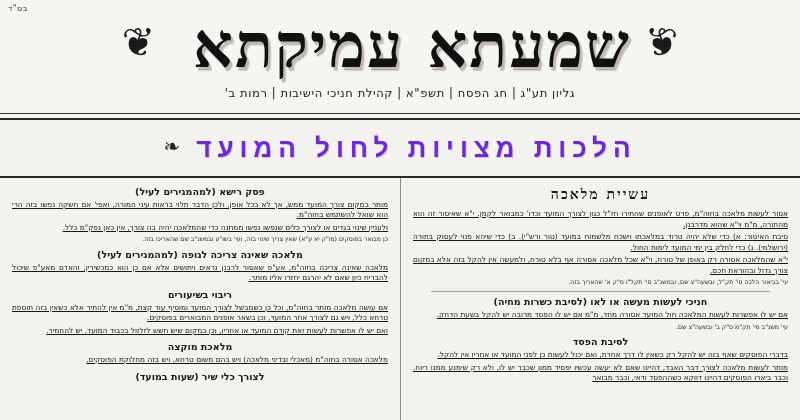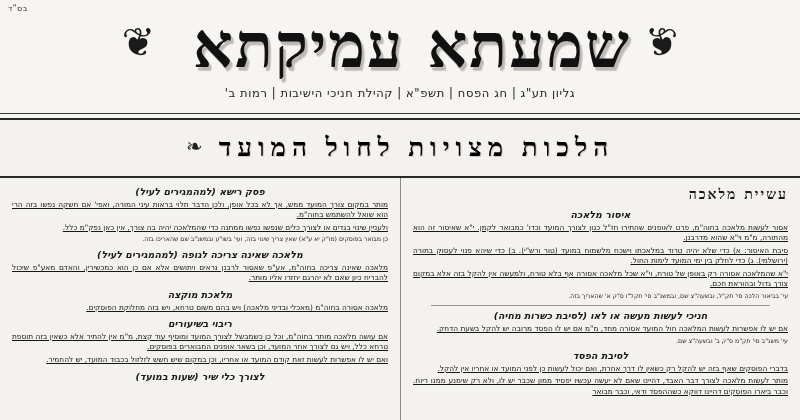--- a/index.html
+++ b/index.html
@@ -88,25 +88,25 @@
     position: relative;
     height: 56px;
     border-bottom: 2px solid #2a2a2a;
     background: #f4f2ee;
     display: flex;
     align-items: center;
     justify-content: center;
     gap: 16px;
   }
   .section-title {
-    font-family: Liberation Serif, serif;
+    font-family: Liberation Sans, sans-serif;
     font-size: 26px;
     font-weight: bold;
     letter-spacing: 6px;
-    color: #000000;
+    color: #6d28d9;
     direction: rtl;
     text-shadow: 1px 1px 0 #cecac3;
   }
   .section-flourish {
     font-size: 20px;
     color: #222;
     transform: translateY(-2px);
   }
 
   
@@ -118,38 +118,37 @@
   }
   .col {
     width: 50%;
     box-sizing: border-box;
     padding: 6px 12px 0 12px;
     overflow: hidden;
   }
   .col.right { border-left: 1px solid #8d8a84; }
 
   .col-title {
-    text-align: right;
+    text-align: center;
     font-family: "DejaVu Serif", "Liberation Serif", serif;
     font-size: 14px;
     font-weight: bold;
     letter-spacing: 2px;
     margin: 2px 0 6px 0;
     direction: rtl;
   }
 
   .blk { margin-bottom: 5px; }
   .hd {
     font-size: 9.5px;
     font-weight: bold;
     text-align: center;
     direction: rtl;
     margin: 2px 0 2px 0;
     line-height: 1.25;
-    font-style: italic;
   }
   .para {
     font-size: 7.4px;
     line-height: 1.42;
     text-align: justify;
     direction: rtl;
     color: #171717;
     margin: 0 0 2px 0;
     hyphens: none;
     text-decoration: underline;
@@ -188,21 +187,20 @@
     <span class="section-title">הלכות מצויות לחול המועד</span>
     <span class="section-flourish">❧</span>
   </div>
 
   <div class="body">
 
     <div class="col right">
       <div class="col-title">עשיית מלאכה</div>
 
       <div class="blk">
-        <div class="hd">איסור מלאכה</div>
         <p class="para">אסור לעשות מלאכה בחוה"מ, פרט לאופנים שהתירו חז"ל כגון לצורך המועד וכדו' כמבואר לקמן. י"א שאיסור זה הוא מהתורה, מ"מ וי"א שהוא מדרבנן.</p>
         <p class="para">סיבת האיסור: א) כדי שלא יהיה טרוד במלאכתו וישכח מלשמוח במועד (טור ורש"י). ב) כדי שיהא פנוי לעסוק בתורה (ירושלמי). ג) כדי לחלק בין ימי המועד לימות החול.</p>
         <p class="para">י"א שהמלאכה אסורה רק באופן של טורח, וי"א שכל מלאכה אסורה אף בלא טורח, ולמעשה אין להקל בזה אלא במקום צורך גדול ובהוראת חכם.</p>
         <p class="note">עי' בביאור הלכה סי' תק"ל, ובשעה"צ שם, ובמשנ"ב סי' תקל"ו ס"ק א' שהאריך בזה.</p>
       </div>
 
       <div class="sep"></div>
 
       <div class="blk">
         <div class="hd">חניכי לעשות מעשה או לאו (לסיבת כשרות מחיה)</div>
@@ -225,29 +223,29 @@
         <p class="para">ולעניין שינוי בגדים או לצורך כלים שנפשו נפשו ממתנה כדי שהמלאכה יהיה בה צורך, אין כאן נפק"מ כלל.</p>
         <p class="note">כן מבואר בפוסקים (מו"ק יא ע"א) שאין צריך שינוי בזה, ועי' בשו"ע ובמשנ"ב שם שהאריכו בזה.</p>
       </div>
 
       <div class="blk">
         <div class="hd">מלאכה שאינה צריכה לגופה (למהמגירים לעיל)</div>
         <p class="para">מלאכה שאינה צריכה בחוה"מ, אע"פ שאסור לרבנן נראים ויתושים אלא אם כן הוא כמכשירין, והאדם מאע"פ שיכול להבריח כיון שאם לא יהרגם יחזרו אליו מותר.</p>
       </div>
 
       <div class="blk">
-        <div class="hd">מלאכת מוקצה</div>
-        <p class="para">מלאכה אסורה בחוה"מ (מאכלי ובדיני מלאכה) ויש בהם משום טרחא, ויש בזה מחלוקת הפוסקים.</p>
-      </div>
-
-      <div class="blk">
         <div class="hd">ריבוי בשיעורים</div>
         <p class="para">אם עושה מלאכה מותר בחוה"מ, וכל כן כשמבשל לצורך המועד ומוסיף עוד קצת, מ"מ אין להתיר אלא כשאין בזה תוספת טרחא כלל, ויש גם לצורך אחר המועד, וכן בשאר אופנים המבוארים בפוסקים.</p>
         <p class="para">ואם יש לו אפשרות לעשות זאת קודם המועד או אחריו, וכן במקום שיש חשש לזלזול בכבוד המועד, יש להחמיר.</p>
       </div>
 
       <div class="blk">
+        <div class="hd">מלאכת מוקצה</div>
+        <p class="para">מלאכה אסורה בחוה"מ (מאכלי ובדיני מלאכה) ויש בהם משום טרחא, ויש בזה מחלוקת הפוסקים.</p>
+      </div>
+
+      <div class="blk">
         <div class="hd">לצורך כלי שיר (שעות במועד)</div>
       </div>
     </div>
 
   </div>
 </div>
 
 </body></html>

